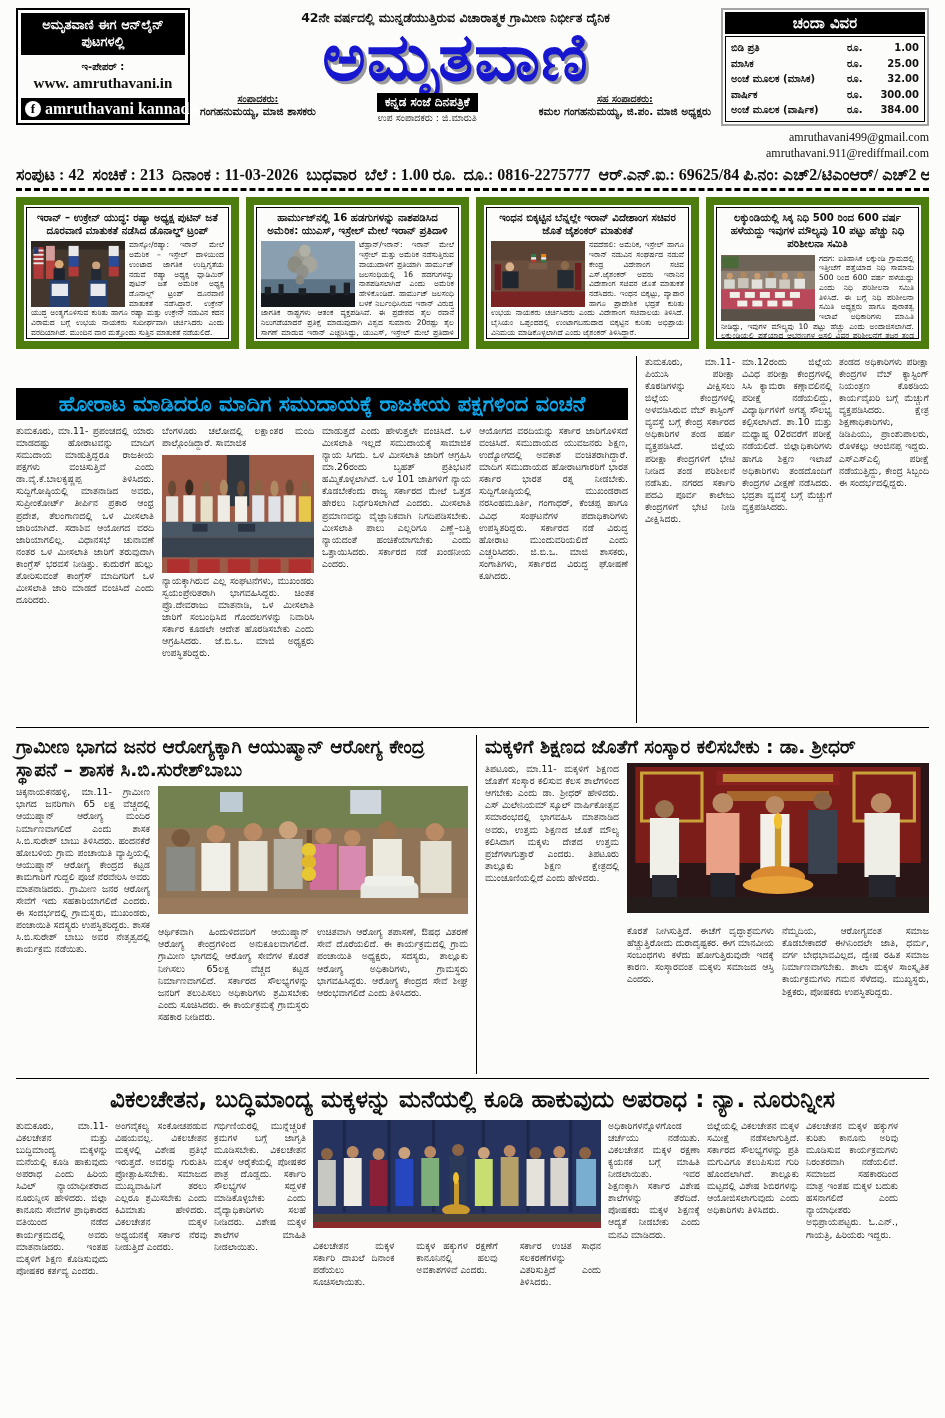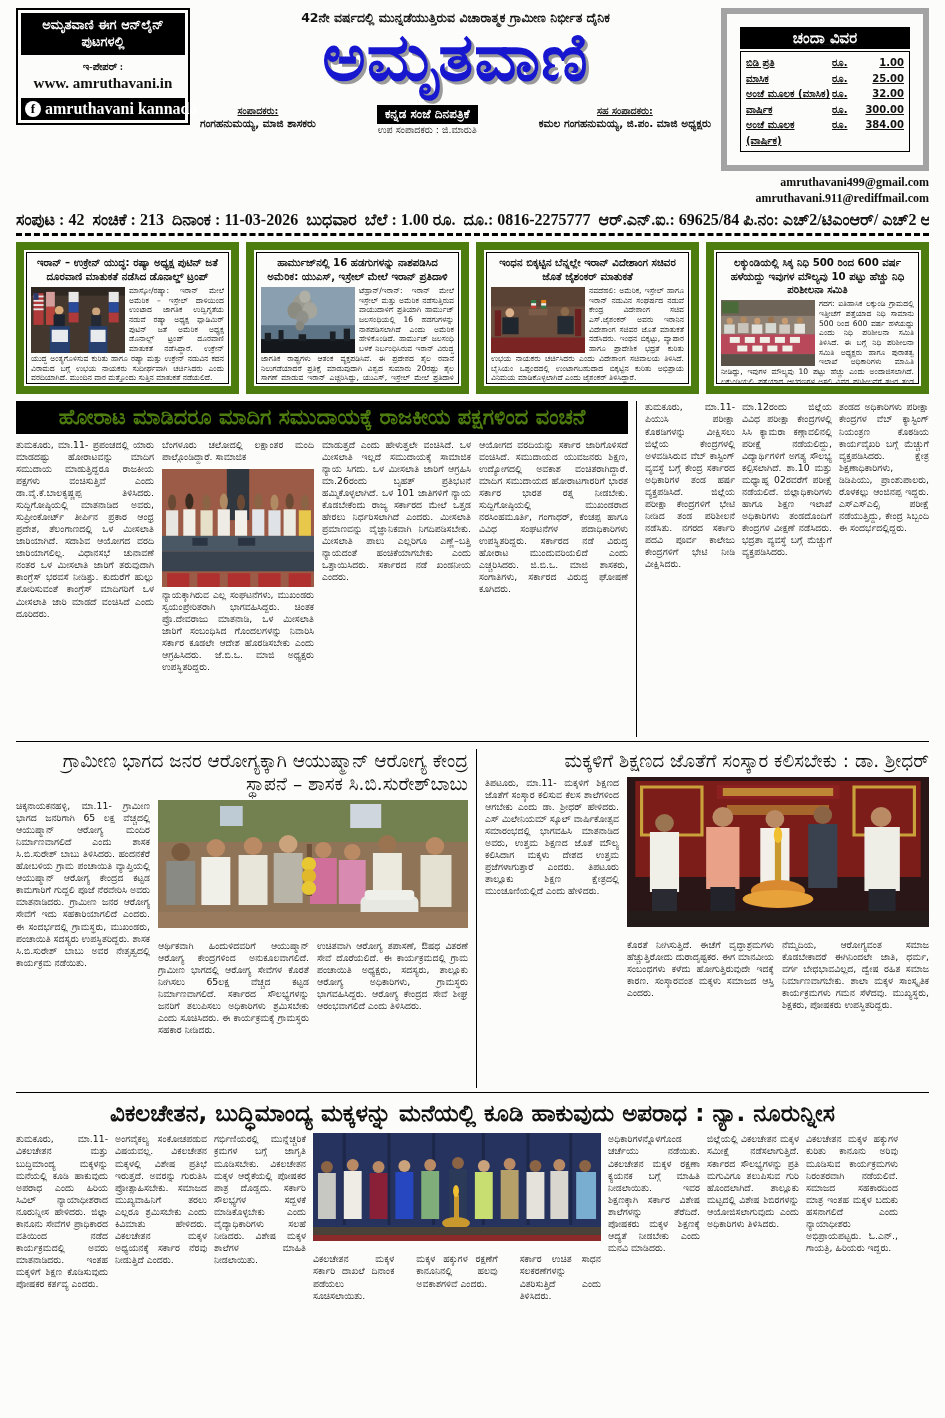--- a/index.html
+++ b/index.html
@@ -5,52 +5,52 @@
   * { margin:0; padding:0; box-sizing:border-box; }
   body { background:#888; font-family:"DejaVu Sans", sans-serif; }
   .page { width:945px; height:1418px; margin:0 auto; background:#fcfcfa; color:#111;
           padding:8px 16px 10px 16px; position:relative; overflow:hidden; }
 
   
   .hdr { display:flex; gap:10px; align-items:flex-start; }
   .online-box { width:174px; border:2px solid #000; padding:3px; flex:none; }
   .online-title { background:#000; color:#fff; font-weight:bold; font-size:13px;
                   text-align:center; padding:4px 2px; line-height:1.3; }
-  .online-ep { text-align:center; font-size:10px; font-weight:bold; margin-top:6px;font-family:Liberation Serif, serif; }
+  .online-ep { text-align:center; font-size:10px; font-weight:bold; margin-top:6px; }
   .online-url { text-align:center; font-size:15px; font-weight:bold;
                 font-family:"Liberation Serif", serif; margin:2px 0 6px; }
   .fb-bar { background:#000; color:#fff; display:flex; align-items:center; gap:4px;
             padding:2px 4px; }
   .fb-circle { width:16px; height:16px; border-radius:50%; background:#fff; color:#000;
                font-weight:bold; font-family:"Liberation Serif", serif; font-size:13px;
                display:flex; align-items:center; justify-content:center; flex:none; }
   .fb-text { font-size:16px; font-weight:bold; font-family:"Liberation Serif", serif; white-space:nowrap; }
 
   .mast { flex:1; text-align:center; min-width:0; }
   .tagline { font-size:12.5px; font-weight:bold; margin-top:2px; }
   .title { font-size:66px; font-weight:bold; line-height:0.98; letter-spacing:1px;
            color:#1717cf; text-shadow:3px 3px 0 #9a9a9a, -1px -1px 0 #fff, 1px 1px 0 #fff; }
   .ed-row { display:flex; justify-content:space-between; align-items:flex-start;
-            margin-top:14px; gap:6px; }
+            margin-top:2px; gap:6px; }
   .ed { font-size:9.5px; line-height:1.3; }
   .ed b { font-size:10.5px; }
   .ed .lbl { text-decoration:underline; font-weight:bold; }
   .type-box { background:#000; color:#fff; font-weight:bold; font-size:12px;
               padding:2px 8px; display:inline-block; }
 
   .subs-box { width:208px; flex:none; }
-  .subs-inner { border:6px solid #a3a3a3; padding:13px;text-decoration:underline; }
+  .subs-inner { border:2px solid #a3a3a3; padding:2px; }
   .subs-title { background:#000; color:#fff; font-weight:bold; font-size:15px;
                 text-align:center; padding:2px; }
   .subs-table { border:1px solid #000; margin-top:2px; padding:3px 5px; }
   .subs-row { display:flex; font-size:10px; font-weight:bold; line-height:1.55; }
   .subs-row .lab { flex:1; }
   .subs-row .cur { width:26px; }
   .subs-row .amt { width:46px; text-align:right; }
-  .subs-mails { text-align:right; font-size:12px; font-weight:bold;
+  .subs-mails { text-align:right; font-size:12px; font-weight:normal;
                 font-family:"Liberation Serif", serif; line-height:1.35; margin-top:3px; }
 
   .info-line { display:flex; justify-content:space-between; gap:8px; margin-top:5px;
                font-size:16px; font-weight:bold; font-family:"Liberation Serif", serif;
                white-space:nowrap; overflow:hidden; }
   .dash-rule { border-top:3px dashed #000; margin:4px 0 6px; }
 
   
   .top-boxes { display:flex; gap:7px; }
   .tbox { flex:1; border:8px solid #4d7c0f; padding:2px; height:152px; }
@@ -60,40 +60,40 @@
   .tbox svg { float:left; width:94px; height:66px; margin:1px 4px 1px 0; }
 
   
   .col { font-size:9.3px; line-height:1.3; text-align:justify; overflow:hidden; }
   .hrule { border-top:1px solid #000; margin:4px 0; }
   section.art { margin-top:7px; }
 
   
   .a1 { display:flex; gap:8px; }
   .a1-left { width:612px; flex:none; }
-  .a1-head { background:#000; color:#4d7c0f; font-size:21px; font-weight:bold;
-             text-align:center; padding:4px 2px; line-height:1.15; }
+  .a1-head { background:#000; color:#0ea5e9; font-size:21px; font-weight:bold;
+             text-align:center; padding:4px 2px; line-height:1.15;margin-top:32px; }
   .a1-body { display:flex; gap:8px; margin-top:5px; height:298px; }
   .a1-c1 { width:138px; flex:none; }
   .a1-mid { width:152px; flex:none; display:flex; flex-direction:column; }
   .a1-mid .above { height:28px; overflow:hidden; }
   .a1-mid svg { width:152px; height:118px; margin:2px 0; flex:none; }
   .a1-mid .below { flex:1; overflow:hidden; }
   .a1-c3, .a1-c4 { flex:1; }
   .a1-right { flex:1; border-left:1px solid #000; padding-left:8px; min-width:0; }
   .a1r-head { font-size:19px; font-weight:bold; text-align:center; line-height:1.25;
               margin-bottom:5px; }
   .a1r-body { display:flex; gap:7px; height:258px; }
   .a1r-body .col { flex:1; }
 
   
   .a2 { display:flex; gap:8px; }
   .a2-half-l { width:452px; flex:none; }
   .a2-half-r { flex:1; border-left:1px solid #000; padding-left:8px; min-width:0; }
-  .a2-head { font-size:18.5px; font-weight:normal; text-align:right; line-height:1.25;
+  .a2-head { font-size:18.5px; font-weight:bold; text-align:left; line-height:1.25;
              margin-bottom:5px; }
   .a2-body { display:flex; gap:8px; height:288px; }
   .a2-c1 { width:134px; flex:none; }
   .a2-rest { flex:1; display:flex; flex-direction:column; min-width:0; }
   .a2-rest svg { width:100%; flex:none; }
   .a2-cols { display:flex; gap:8px; flex:1; margin-top:12px; overflow:hidden; }
   .a2-cols .col { flex:1; }
 
   
   .a3-head { font-size:23px; font-weight:bold; text-align:center; line-height:1.2;

